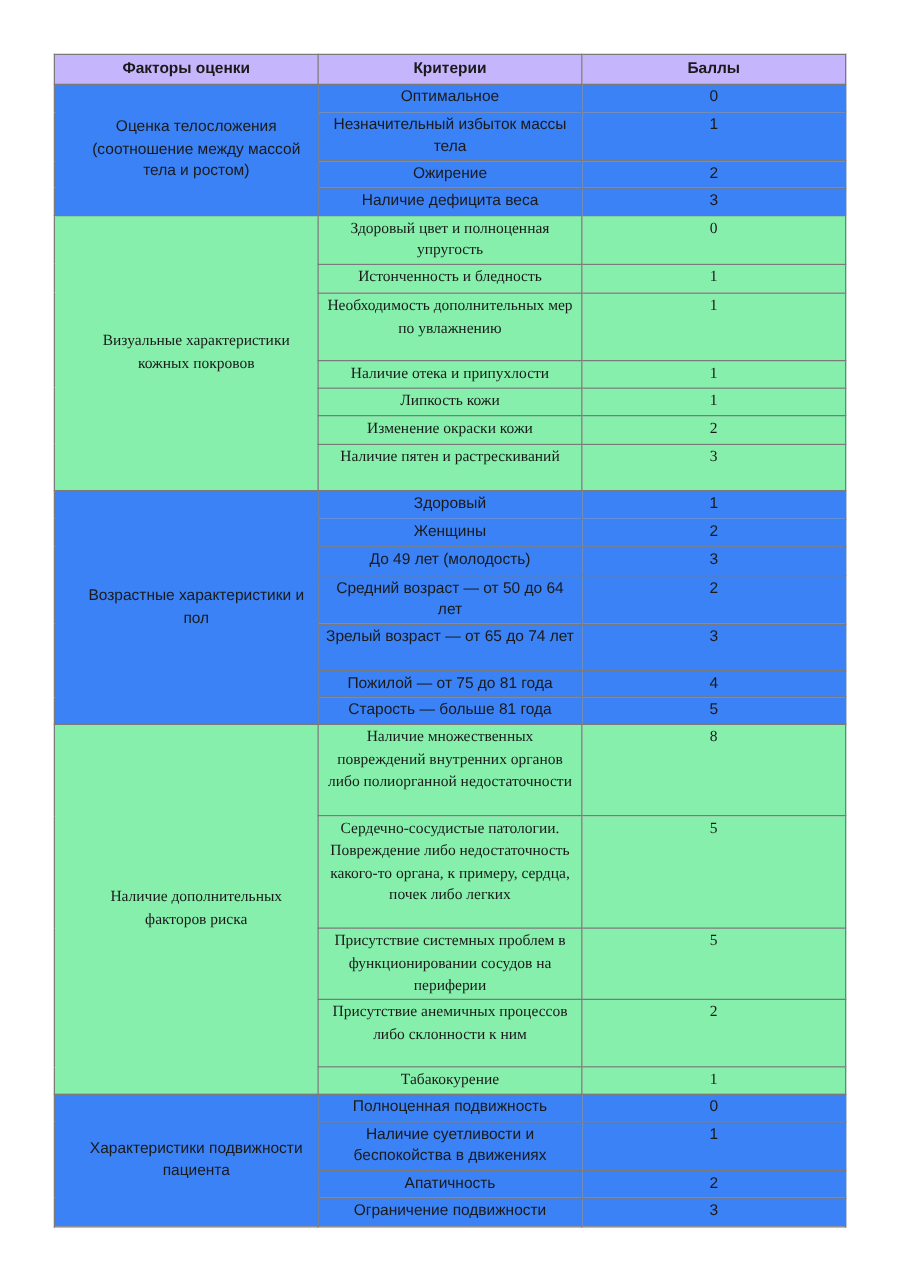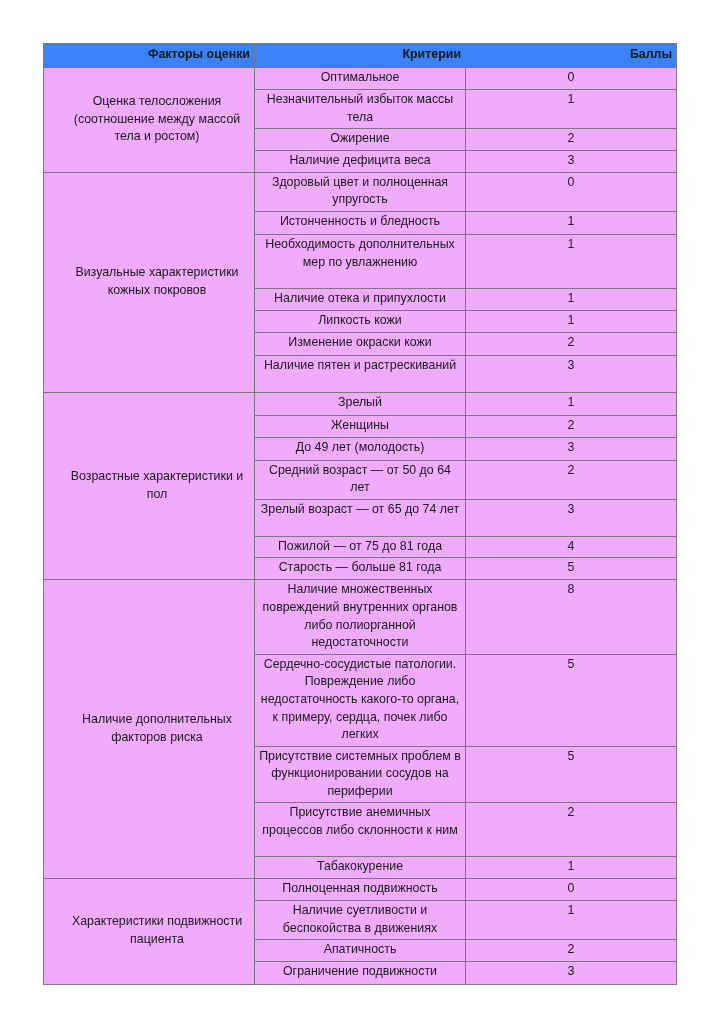--- a/index.html
+++ b/index.html
@@ -4,26 +4,26 @@
   <style>
     html, body { margin: 0; padding: 0; background: #ffffff; }
     body { width: 724px; height: 1024px; position: relative; overflow: hidden;
            font-family: "Liberation Sans", "DejaVu Sans", sans-serif; color: #1a1a1a; }
     table.score { position: absolute; left: 43px; top: 43px; width: 633px;
                   border-collapse: collapse; table-layout: fixed; font-size: 12.4px; line-height: 17.6px; }
     table.score col.c1 { width: 211px; }
     table.score col.c2 { width: 211px; }
     table.score col.c3 { width: 211px; }
     table.score td, table.score th { border: 1px solid #7a7a7a; text-align: center; padding: 1px 4px 2px 4px; }
-    table.score th { font-weight: bold; height: 20px; background: #3b82f6; text-align: right; }
+    table.score th { font-weight: bold; height: 20px; background: #c4b5fd; }
     table.score td.group { vertical-align: middle; padding-left: 20px; }
     table.score td.crit { vertical-align: top; }
     table.score td.pts { vertical-align: top; }
-    tr.shade td { background: #f0abfc; }
-    tr.plain td { background: #f0abfc; }
+    tr.shade td { background: #3b82f6; }
+    tr.plain td { background: #86efac; font-family: Liberation Serif, serif; }
   </style>
 </head>
 <body>
 
 <table class="score">
   <colgroup>
       <col class="c1">
       <col class="c2">
       <col class="c3">
     </colgroup>
@@ -76,21 +76,21 @@
       <tr class="plain" style="height: 23px;">
         <td class="crit">Изменение окраски кожи</td>
         <td class="pts">2</td>
       </tr>
       <tr class="plain" style="height: 37px;">
         <td class="crit">Наличие пятен и растрескиваний</td>
         <td class="pts">3</td>
       </tr>
       <tr class="shade" style="height: 23px;">
         <td class="group" rowspan="7">Возрастные характеристики и пол</td>
-        <td class="crit">Зрелый</td>
+        <td class="crit">Здоровый</td>
         <td class="pts">1</td>
       </tr>
       <tr class="shade" style="height: 21px;">
         <td class="crit">Женщины</td>
         <td class="pts">2</td>
       </tr>
       <tr class="shade" style="height: 23px;">
         <td class="crit">До 49 лет (молодость)</td>
         <td class="pts">3</td>
       </tr>

